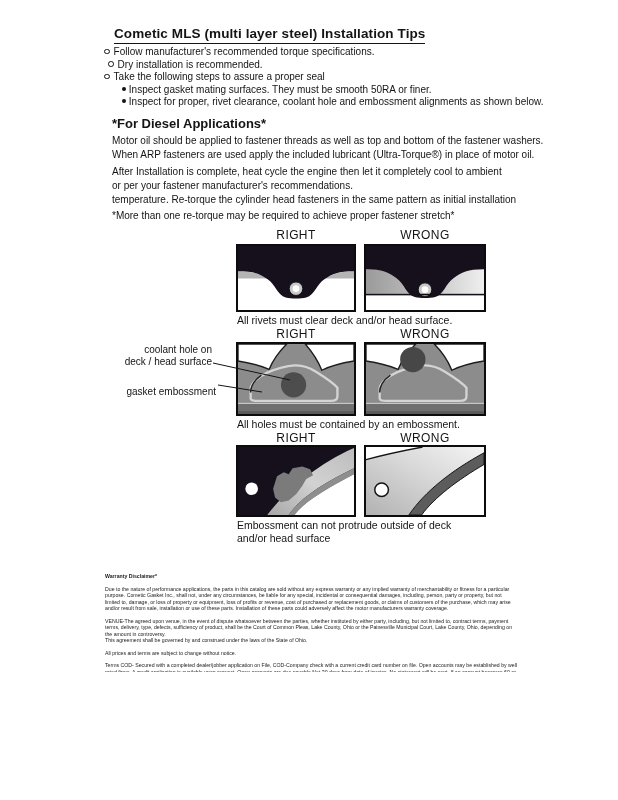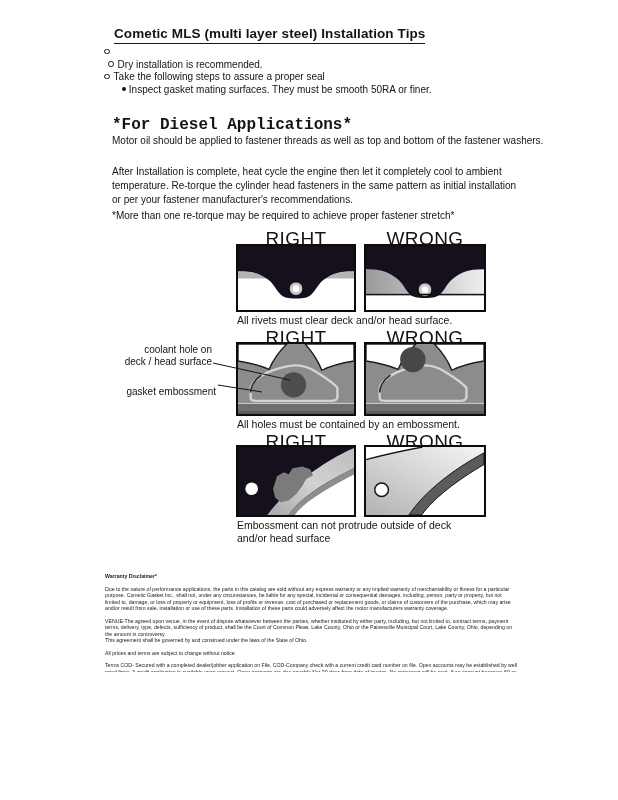--- a/index.html
+++ b/index.html
@@ -11,64 +11,68 @@
   
   .doc-title{left:114px;top:26px;font-size:13.5px;font-weight:bold;
     border-bottom:1.6px solid #141414;padding-bottom:2px;letter-spacing:.1px;}
   
   .bline{font-size:10px;line-height:12px;white-space:nowrap;}
   .ring{display:inline-block;width:3.6px;height:3.6px;border:1px solid #141414;border-radius:50%;
     vertical-align:middle;margin-right:4px;margin-top:-2px;}
   .dot{display:inline-block;width:3.8px;height:3.8px;background:#141414;border-radius:50%;
     vertical-align:middle;margin-right:3px;margin-top:-2px;}
   
-  .sect-head{font-size:16px;font-weight:bold;font-family:Liberation Mono, monospace;}
+  .sect-head{font-size:13px;font-weight:bold;}
   .para{font-size:10px;line-height:14px;white-space:nowrap;}
   
-  .rw-head{font-size:19px;letter-spacing:.4px;text-align:center;color:#141414;}
+  .rw-head{font-size:12px;letter-spacing:.4px;text-align:center;color:#141414;}
   .panel{position:absolute;border:2px solid #0c0c0c;box-sizing:border-box;background:#fff;}
   .panel svg{display:block;width:100%;height:100%;}
   .caption{font-size:10.5px;line-height:13px;color:#141414;}
   .annot{font-size:10px;line-height:11.5px;text-align:right;color:#141414;}
   .overlay{position:absolute;left:0;top:0;pointer-events:none;}
   
   .legal{left:105px;top:573px;width:413px;font-size:5.2px;line-height:6.5px;color:#1c1c1c;}
   .legal p{margin:0 0 6px 0;}
   .legal p.tight{margin:0;}
   .legal .lg-head{font-weight:bold;margin:0 0 6px 0;}
   .docnum{left:389px;top:760px;font-size:13px;color:#0f172a;letter-spacing:.3px;}
 </style>
 </head>
 <body>
 
 <div class="page">
 
   <div class="abs doc-title">Cometic MLS (multi layer steel) Installation Tips</div>
 
   <div class="abs bline" style="left:104px;top:46px;">
-    <span class="ring"></span>
+    <span class="ring"></span><span>Follow manufacturer's recommended torque specifications.</span>
   </div>
   <div class="abs bline" style="left:108px;top:58.5px;">
     <span class="ring"></span><span>Dry installation is recommended.</span>
   </div>
   <div class="abs bline" style="left:104px;top:71px;">
     <span class="ring"></span><span>Take the following steps to assure a proper seal</span>
   </div>
   <div class="abs bline" style="left:122px;top:83.5px;">
     <span class="dot"></span><span>Inspect gasket mating surfaces.  They must be smooth 50RA or finer.</span>
+  </div>
+  <div class="abs bline" style="left:122px;top:96px;">
+    <span class="dot"></span><span>Inspect for proper, rivet clearance, coolant hole and embossment alignments as shown below.</span>
   </div>
 
   <div class="abs sect-head" style="left:112px;top:116px;">*For Diesel Applications*</div>
   <div class="abs para" style="left:112px;top:134px;">
     <div>Motor oil should be applied to fastener threads as well as top and bottom of the fastener washers.</div>
+    <div>When ARP fasteners are used apply the included lubricant (Ultra-Torque®) in place of motor oil.</div>
   </div>
   <div class="abs para" style="left:112px;top:165px;">
     <div>After Installation is complete, heat cycle the engine then let it completely cool to ambient</div>
+    <div>or per your fastener manufacturer's recommendations.</div>
     <div>temperature. Re-torque the cylinder head fasteners in the same pattern as initial installation</div>
-    <div>or per your fastener manufacturer's recommendations.</div>
   </div>
   <div class="abs para" style="left:112px;top:209px;">*More than one re-torque may be required to achieve proper fastener stretch*</div>
 
   <div class="abs rw-head" style="left:236px;top:228px;width:120px;">RIGHT</div>
   <div class="abs rw-head" style="left:364px;top:228px;width:122px;">WRONG</div>
 
   <div class="panel" style="left:236px;top:244px;width:120px;height:68px;">
     <svg viewBox="0 0 119 66" preserveAspectRatio="none">
       <rect width="119" height="66" fill="#ffffff"></rect>
       <path d="M0,26 C14,26 20,28 30,33.5 L0,33.5 Z" fill="#b4b4b4"></path>

